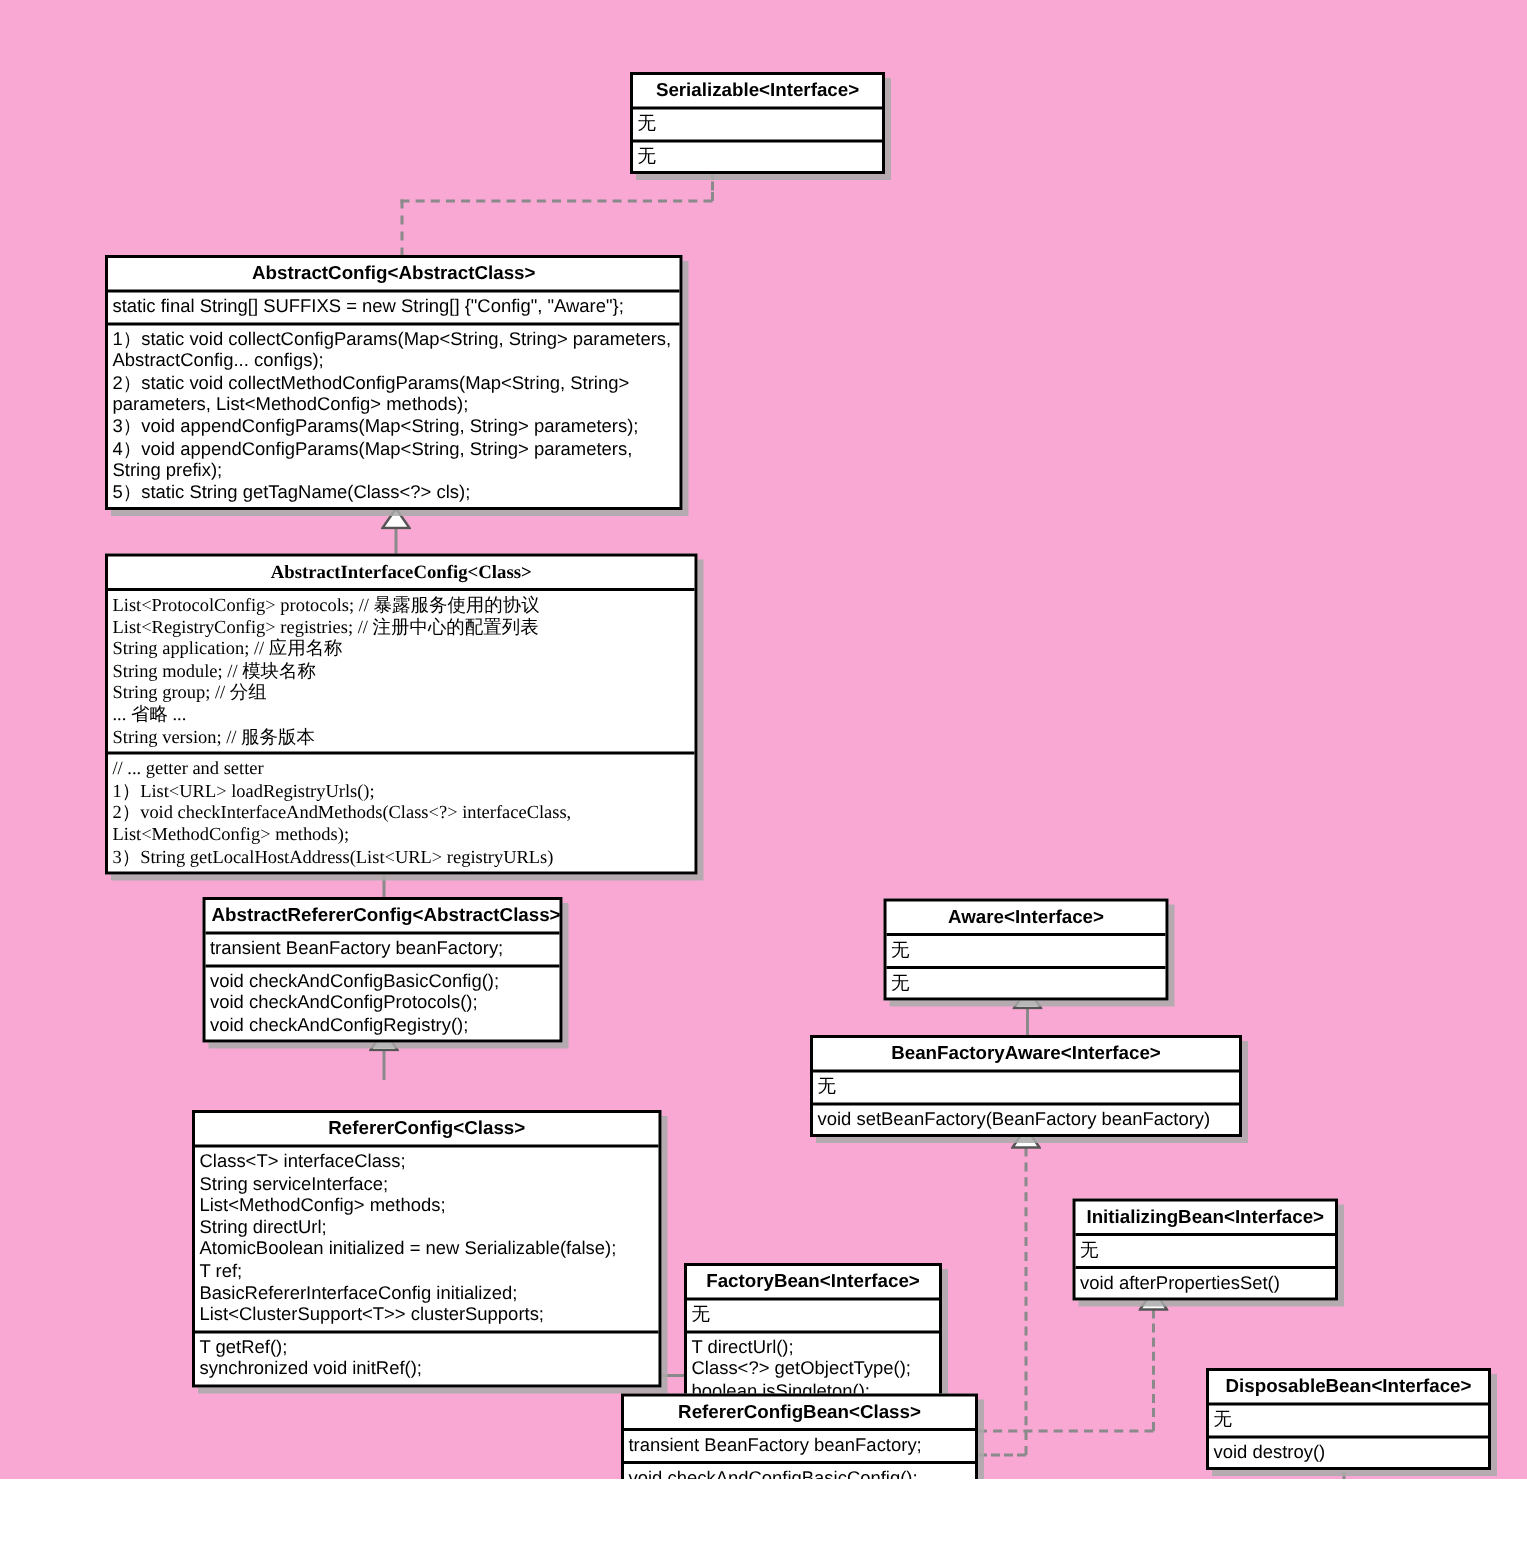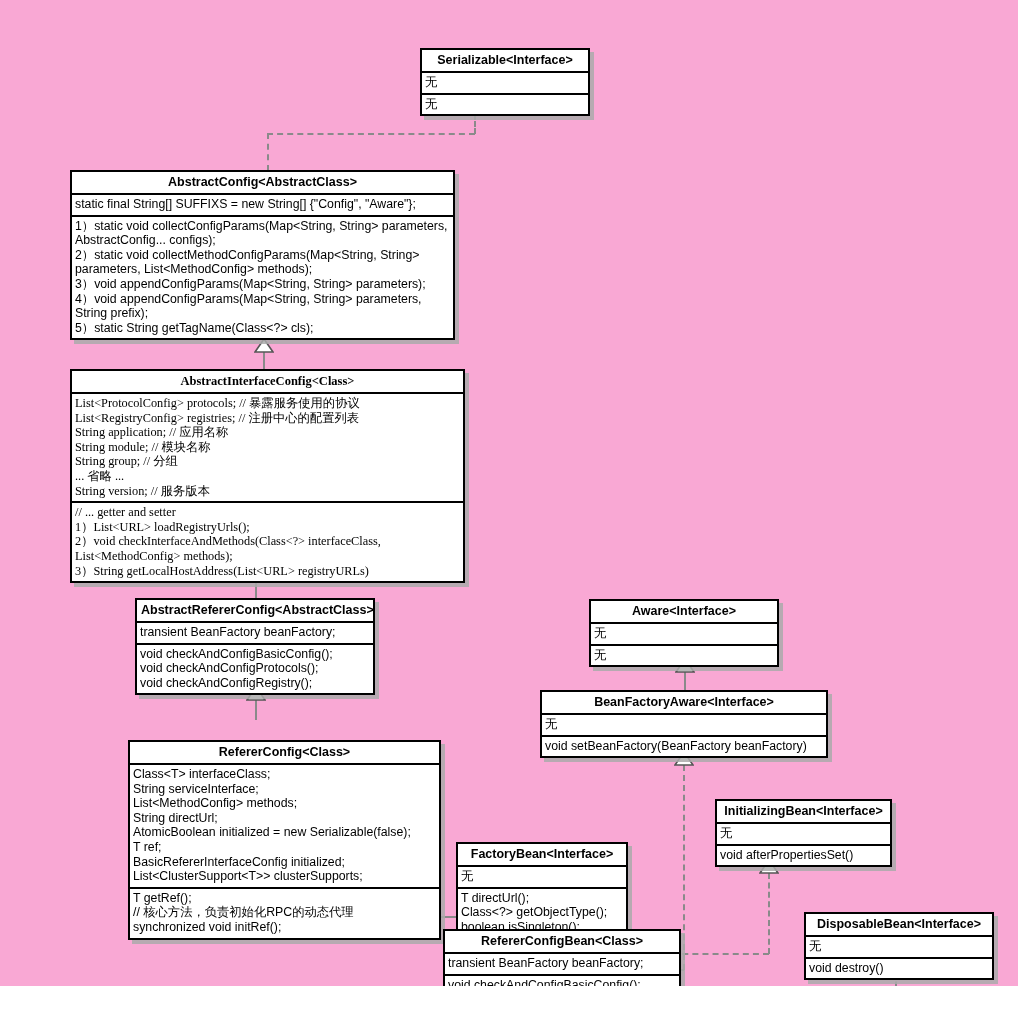--- a/index.html
+++ b/index.html
@@ -129,21 +129,20 @@
       <div>String serviceInterface;</div>
       <div>List&lt;MethodConfig&gt; methods;</div>
       <div>String directUrl;</div>
       <div>AtomicBoolean initialized = new Serializable(false);</div>
       <div>T ref;</div>
       <div>BasicRefererInterfaceConfig initialized;</div>
       <div>List&lt;ClusterSupport&lt;T&gt;&gt; clusterSupports;</div>
     </div>
     <div class="uml-sec">
       <div>T getRef();</div>
-      <div>// 核心方法，负责初始化RPC的动态代理</div>
       <div>synchronized void initRef();</div>
     </div>
   </div>
 
   <div class="uml-box" style="left:589px; top:599px; width:190px;">
     <div class="uml-title">Aware&lt;Interface&gt;</div>
     <div class="uml-sec">
       <div>无</div>
     </div>
     <div class="uml-sec">
@@ -186,21 +185,21 @@
   <div class="uml-box" style="left:804px; top:912px; width:190px;">
     <div class="uml-title">DisposableBean&lt;Interface&gt;</div>
     <div class="uml-sec">
       <div>无</div>
     </div>
     <div class="uml-sec">
       <div>void destroy()</div>
     </div>
   </div>
 
-  <div class="uml-box" style="left:414px; top:929px; width:238px;margin-left:29px;">
+  <div class="uml-box" style="left:414px; top:929px; width:238px;">
     <div class="uml-title">RefererConfigBean&lt;Class&gt;</div>
     <div class="uml-sec">
       <div>transient BeanFactory beanFactory;</div>
     </div>
     <div class="uml-sec">
       <div>void checkAndConfigBasicConfig();</div>
       <div>void checkAndConfigProtocols();</div>
       <div>void checkAndConfigRegistry();</div>
     </div>
   </div>

